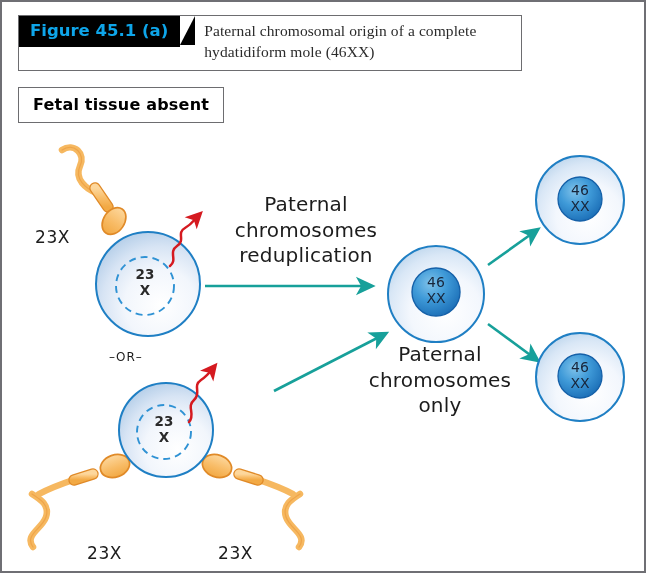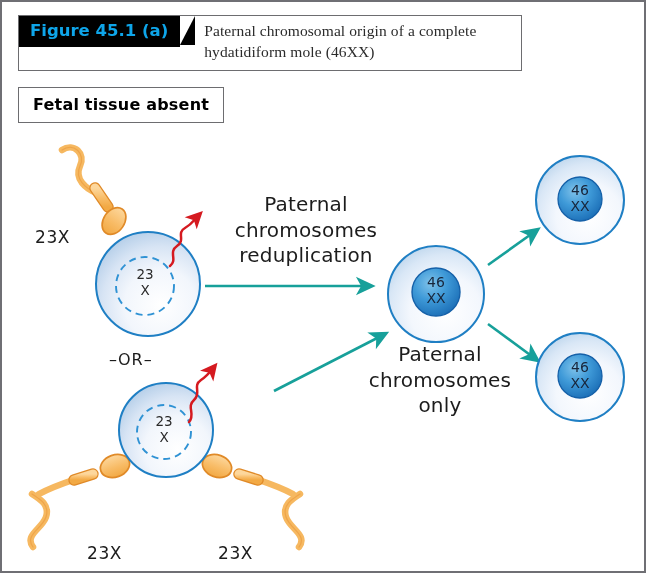--- a/index.html
+++ b/index.html
@@ -98,39 +98,40 @@
     color: #1c1c1c;
     white-space: pre;
     line-height: 1.28;
   }
   .lbl-sperm {
     font-size: 17px;
     letter-spacing: 0.6px;
     margin-top: 36px;
   }
   .lbl-or {
-    font-size: 16px;
+    font-size: 12px;
     letter-spacing: 1px;
   }
   .lbl-process {
     font-size: 20px;
     text-align: center;
     letter-spacing: 0.2px;
   }
   .cell-text {
     position: absolute;
     font-family: "DejaVu Sans", sans-serif;
     text-align: center;
     line-height: 1.15;
     white-space: pre;
     pointer-events: none;
   }
   .nuc-dashed-text {
     font-size: 13.5px;
     color: #2a2a2a;
+    font-weight: bold;
   }
   .nuc-solid-text {
     font-size: 14px;
     color: #18253a;
   }
 </style>
 </head>
 <body>
 
 <div id="figure-root">

